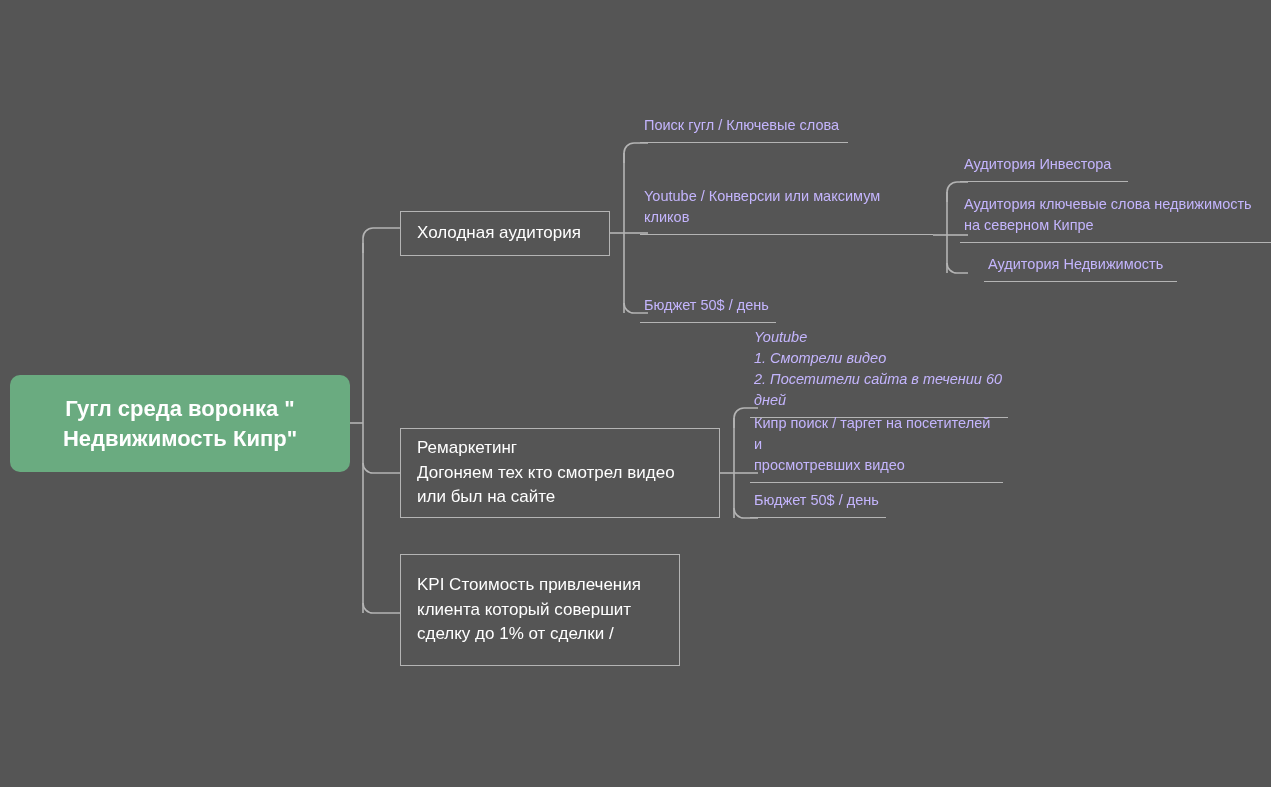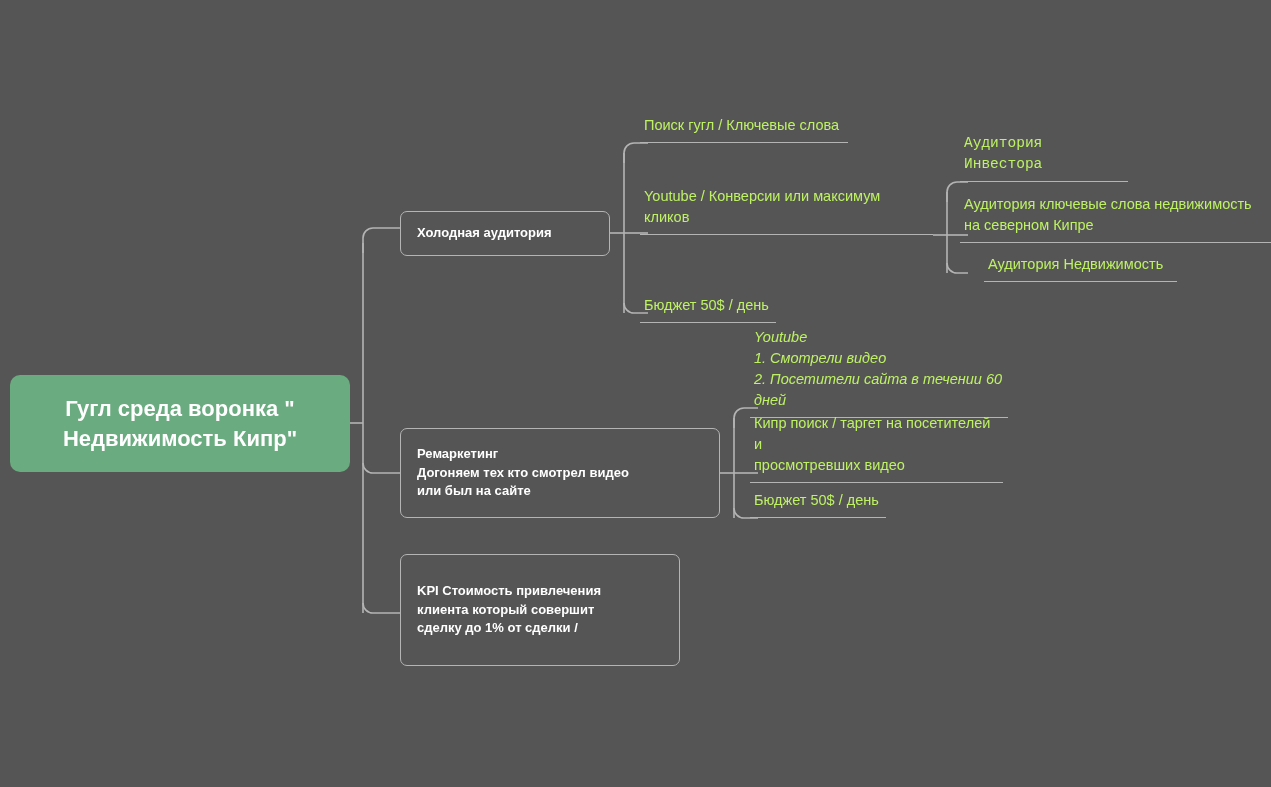--- a/index.html
+++ b/index.html
@@ -45,31 +45,31 @@
     font-weight: bold;
     font-size: 22px;
     line-height: 1.32;
     padding: 8px 14px;
   }
 
   
   .node-box {
     background: transparent;
     border: 1.6px solid #b4b4b4;
-    border-radius: 7px;
+    border-radius: 0;
     color: #ffffff;
-    font-weight: bold;
-    font-size: 13px;
+    font-weight: normal;
+    font-size: 17px;
     line-height: 1.45;
     padding: 10px 16px;
   }
 
   
   .node-leaf {
-    color: #bef264;
+    color: #c4b5fd;
     font-weight: normal;
     font-size: 14.5px;
     line-height: 1.45;
     padding: 0 4px 6px 4px;
     align-items: flex-end;
     border-bottom: 1.6px solid #b4b4b4;
   }
   .node-leaf .txt { display: block; width: 100%; }
   .ln { display: block; }
 </style>
@@ -123,21 +123,21 @@
   </div>
 
   <div class="node node-leaf" style="left:640px; top:207px; width:293px; height:28px;">
     <span class="txt">Youtube / Конверсии или максимум кликов</span>
   </div>
 
   <div class="node node-leaf" style="left:640px; top:295px; width:136px; height:28px;">
     <span class="txt">Бюджет 50$ / день</span>
   </div>
 
-  <div class="node node-leaf" style="left:960px; top:154px; width:168px; height:28px;font-family:Liberation Mono, monospace;">
+  <div class="node node-leaf" style="left:960px; top:154px; width:168px; height:28px;">
     <span class="txt">Аудитория Инвестора</span>
   </div>
 
   <div class="node node-leaf" style="left:960px; top:193px; width:320px; height:50px;">
     <span class="txt">
       <span class="ln">Аудитория ключевые слова недвижимость</span>
       <span class="ln">на северном Кипре</span>
     </span>
   </div>
 

